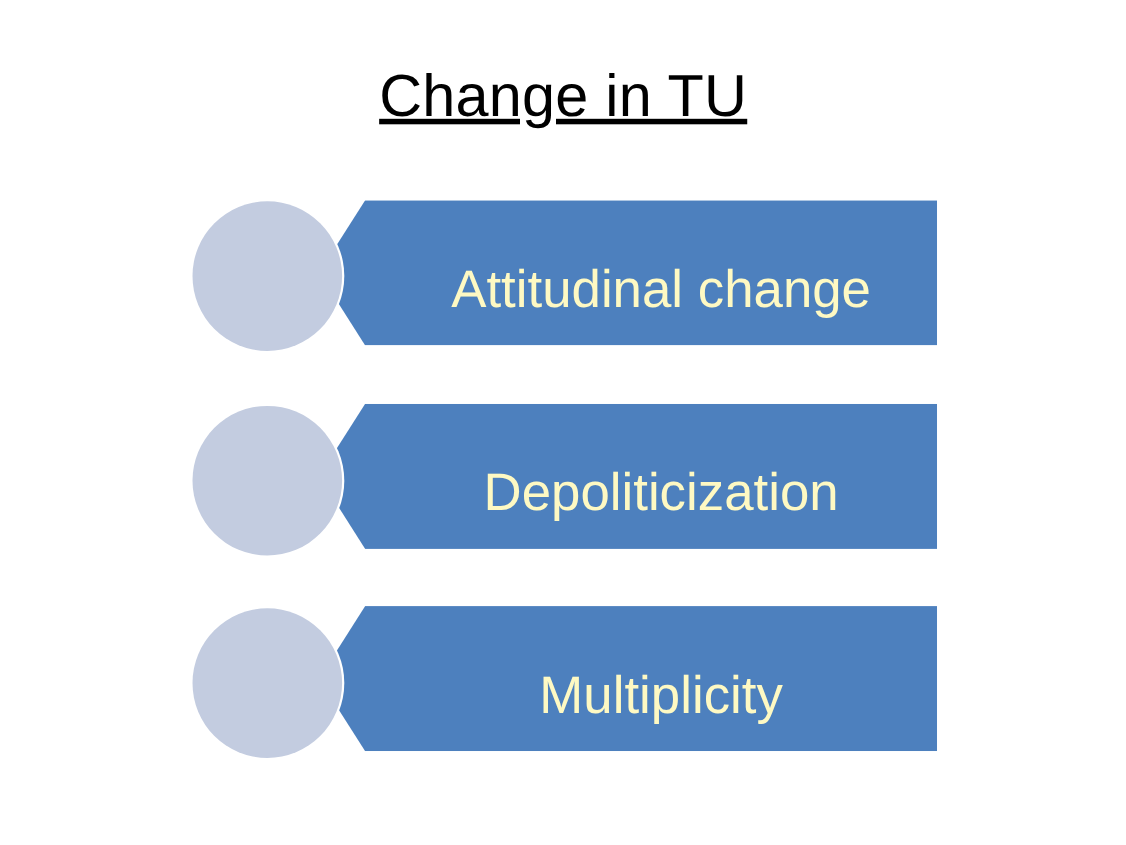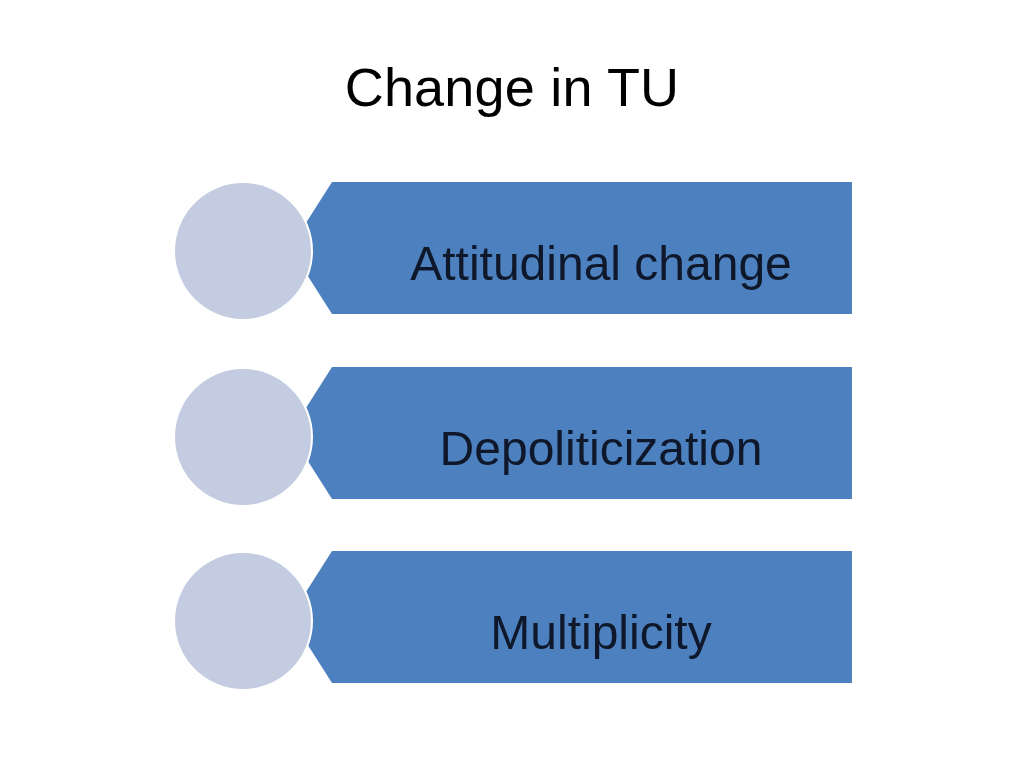--- a/index.html
+++ b/index.html
@@ -25,20 +25,21 @@
     left: 0;
     top: 52px;
     width: 1024px;
     text-align: center;
     font-size: 54px;
     line-height: 70px;
     font-weight: 400;
     color: #000000;
     letter-spacing: 0.2px;
     white-space: nowrap;
+    text-decoration: underline;
   }
 
   
   .diagram {
     position: absolute;
     left: 0;
     top: 0;
     width: 1024px;
     height: 768px;
   }
@@ -66,21 +67,21 @@
 
   .bar-label {
     position: absolute;
     left: 70px;
     right: 10px;
     top: 0;
     height: 164px;
     display: flex;
     align-items: center;
     justify-content: center;
-    color: #0f172a;
+    color: #fef9c3;
     font-size: 48px;
     line-height: 56px;
     font-weight: 400;
     white-space: nowrap;
   }
 
   
   .bullet-circle {
     position: absolute;
     left: 3px;            

